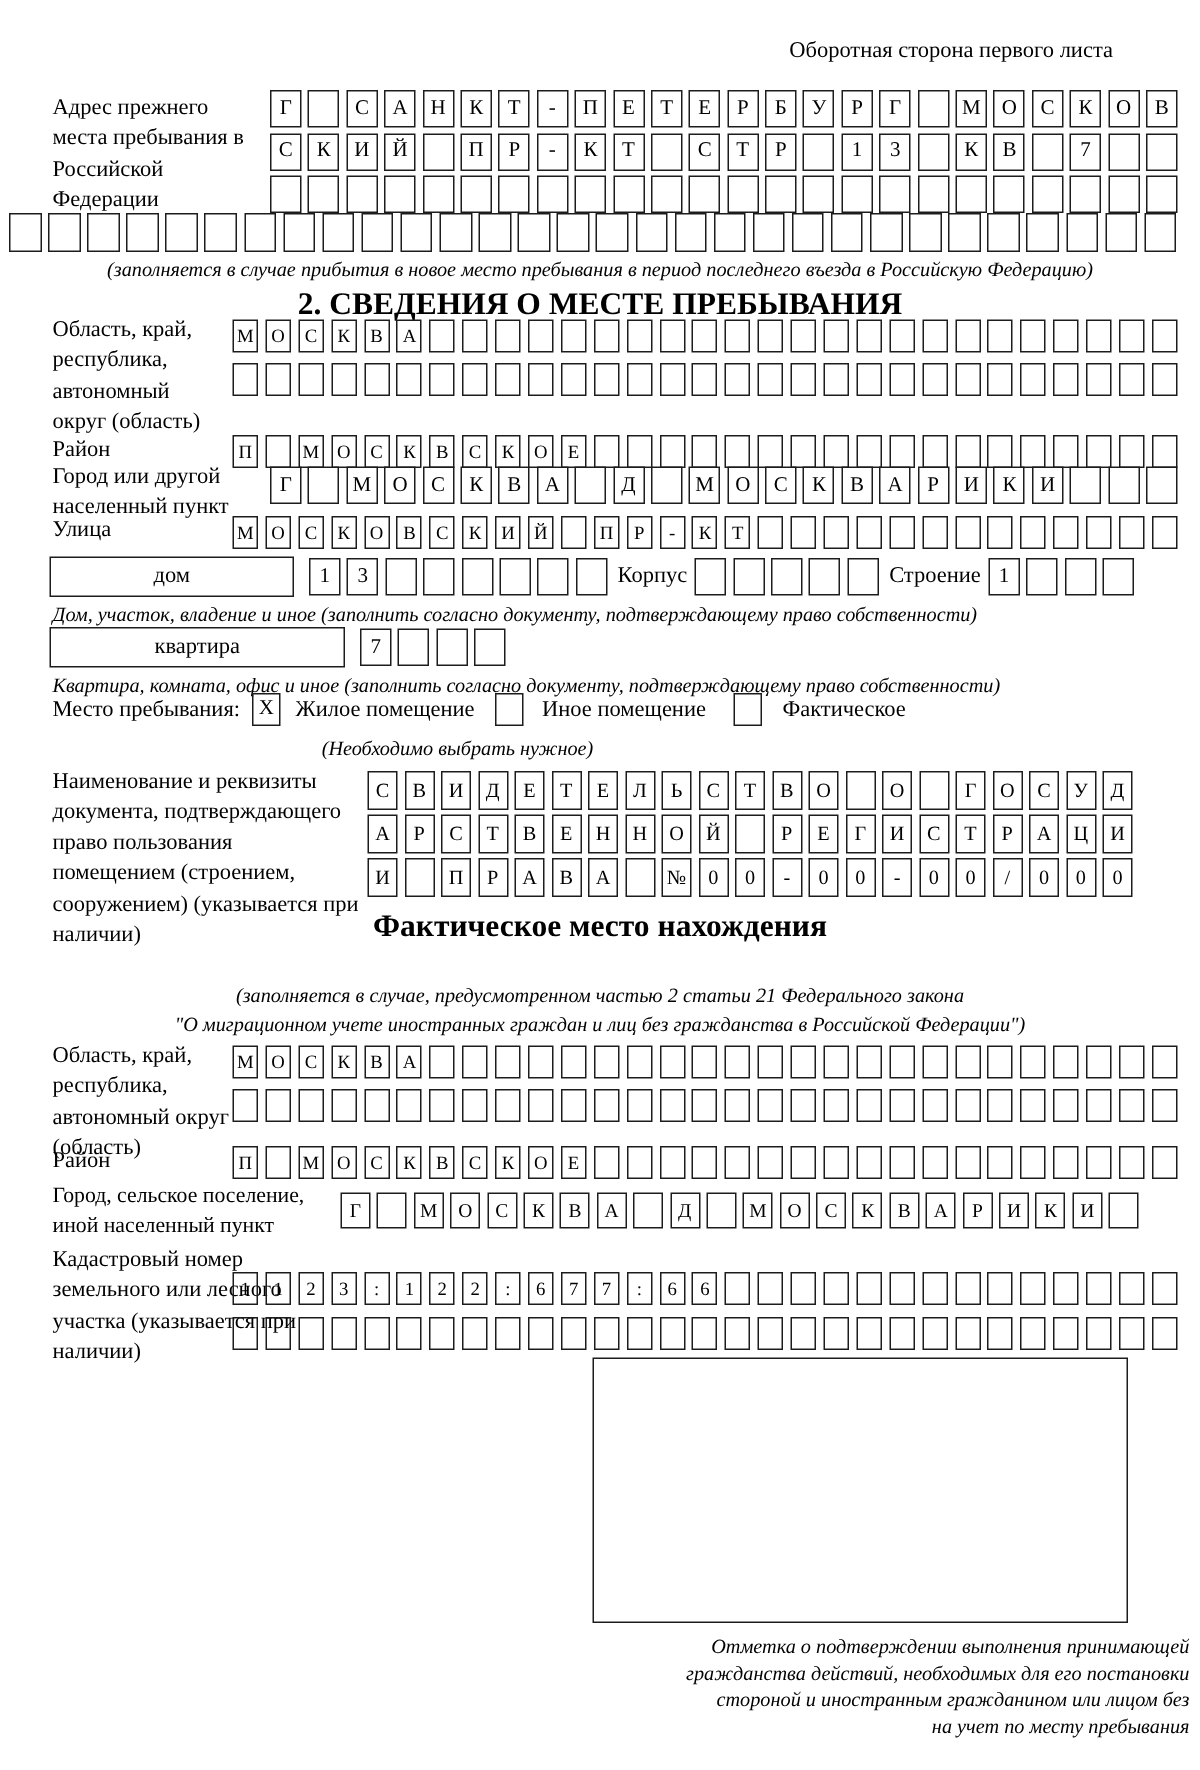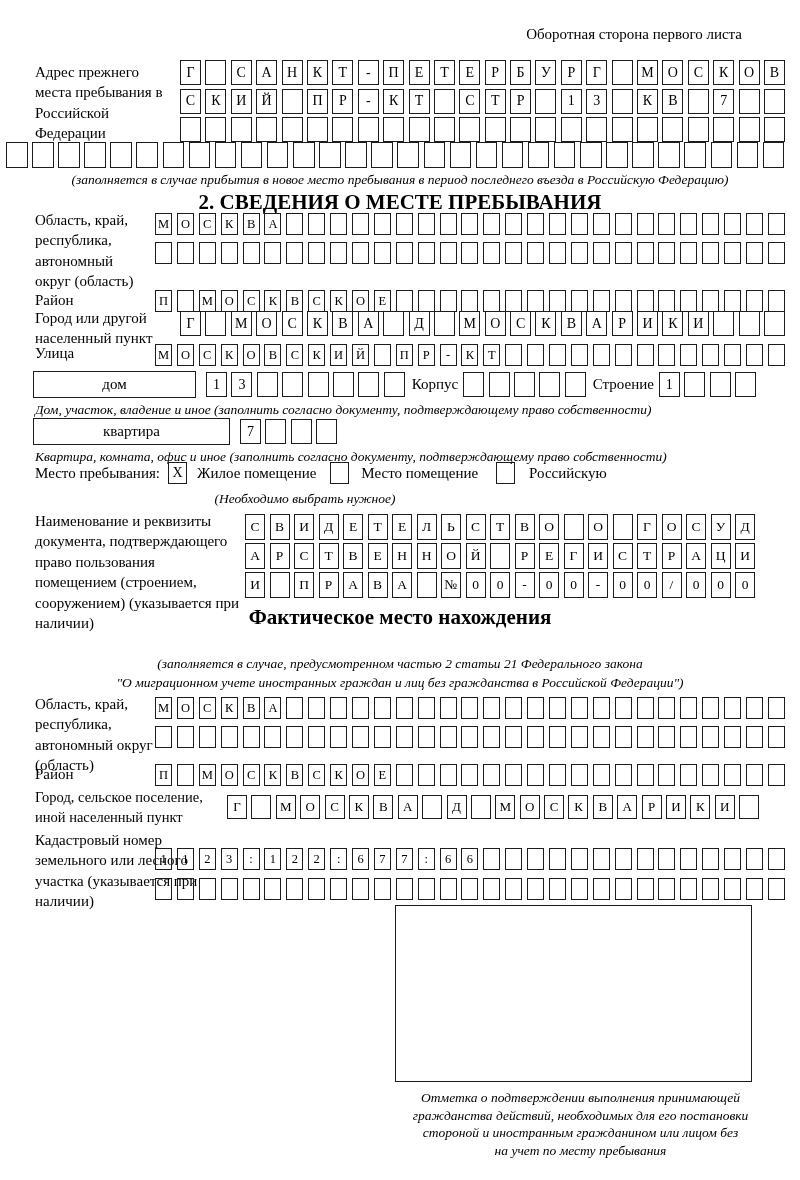--- a/index.html
+++ b/index.html
@@ -353,23 +353,23 @@
       <div class="cell"></div>
     </div>
 </div>
 <div class="abs cap" style="left:35px; top:448px;">Квартира, комната, офис и иное (заполнить согласно документу, подтверждающему право собственности)</div>
 
 <div class="abs hrow" style="left:35px; top:462px;justify-content:center;">
   <span class="lbl">Место пребывания:</span>
   <div class="chk" style="margin-left:8px;">X</div>
   <span class="lbl" style="margin-left:10px;">Жилое помещение</span>
   <div class="chk" style="margin-left:14px;"></div>
-  <span class="lbl" style="margin-left:12px;">Место помещение</span>
+  <span class="lbl" style="margin-left:12px;">Иное помещение</span>
   <div class="chk" style="margin-left:18px;"></div>
-  <span class="lbl" style="margin-left:14px;">Российскую</span>
+  <span class="lbl" style="margin-left:14px;">Фактическое</span>
 </div>
 <div class="abs cap" style="left:35px; top:490px; width:540px; text-align:center;">(Необходимо выбрать нужное)</div>
 
 <div class="abs lbl" style="left:35px; top:511px; width:205px;">Наименование и реквизиты документа, подтверждающего право пользования помещением (строением, сооружением) (указывается при наличии)</div>
 <div class="abs grid grid-c" style="left:245px; top:514px;">
     <div class="cell">С</div>
     <div class="cell">В</div>
     <div class="cell">И</div>
     <div class="cell">Д</div>
     <div class="cell">Е</div>
@@ -623,18 +623,18 @@
     <div class="cell"></div>
     <div class="cell"></div>
     <div class="cell"></div>
     <div class="cell"></div>
     <div class="cell"></div>
     <div class="cell"></div>
     <div class="cell"></div>
   </div>
 
 <div class="abs stamp" style="left:395px; top:905px; width:357px; height:177px;"></div>
-<div class="abs cap" style="left:388px; top:1089px; width:385px; text-align:center;">
+<div class="abs cap" style="left:408px; top:1089px; width:385px; text-align:right;">
   <div>Отметка о подтверждении выполнения принимающей</div>
   <div>гражданства действий, необходимых для его постановки</div>
   <div>стороной и иностранным гражданином или лицом без</div>
   <div>на учет по месту пребывания</div>
 </div>
 
 </body></html>

